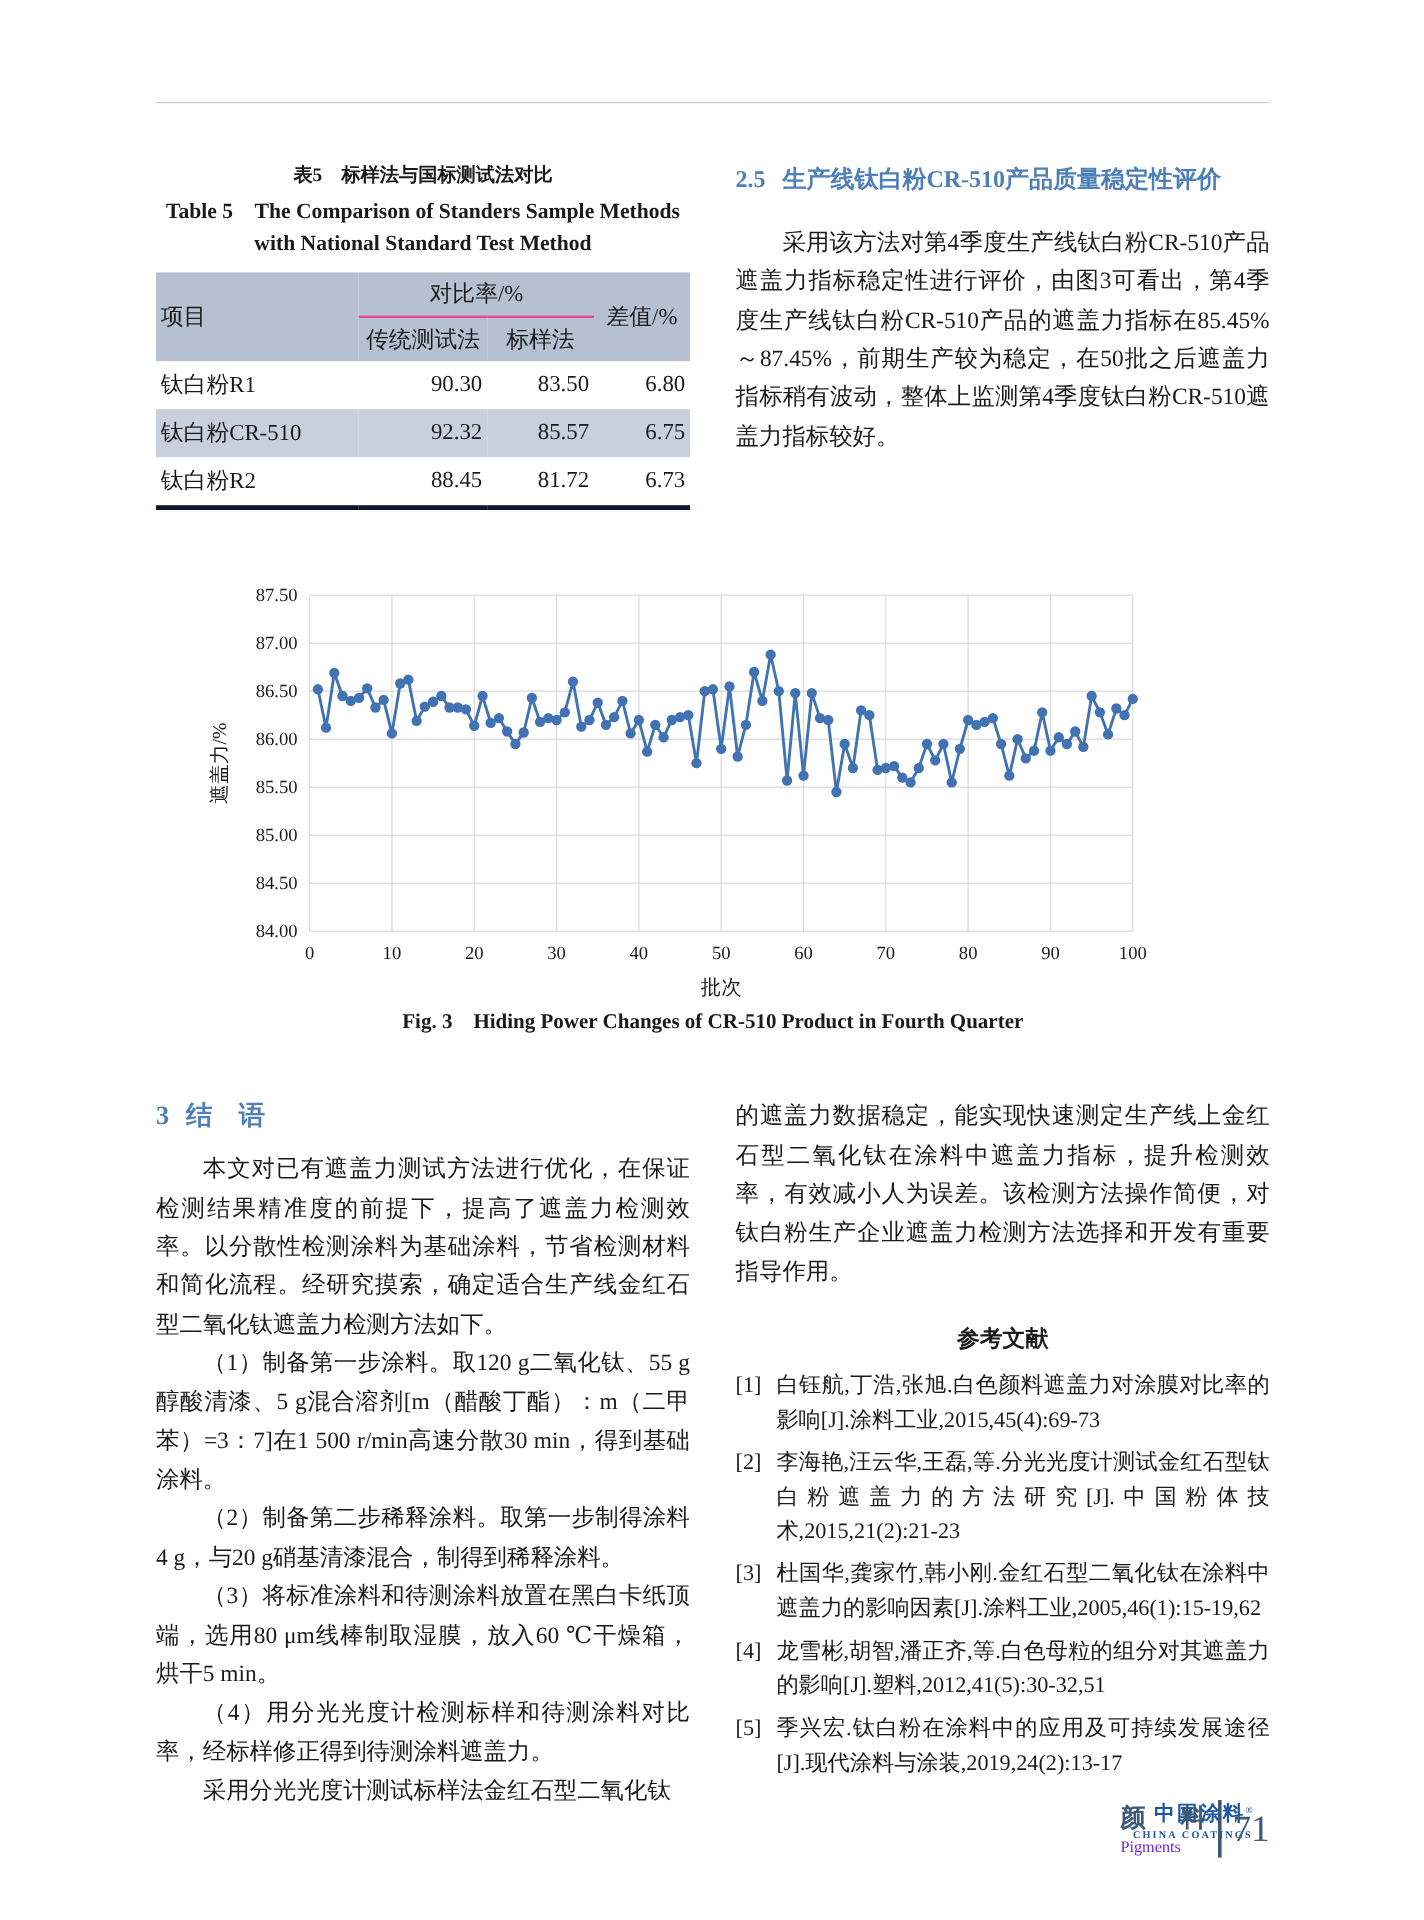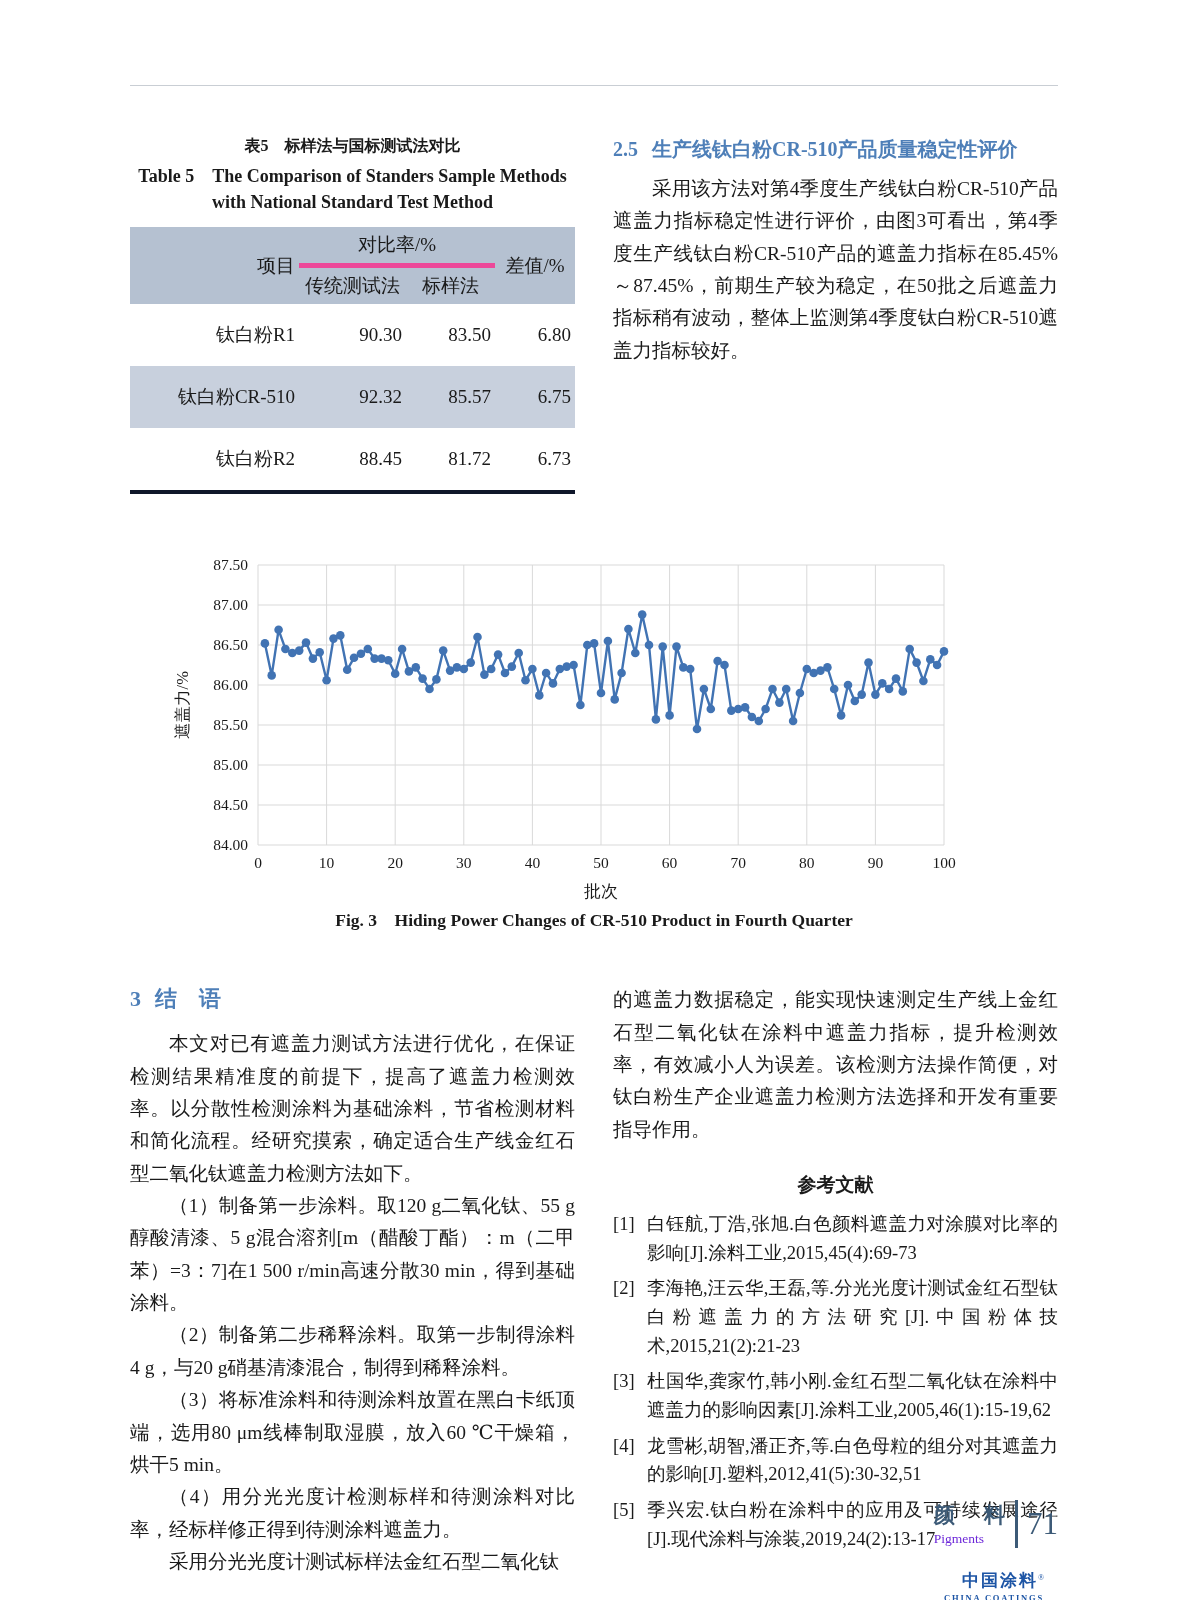--- a/index.html
+++ b/index.html
@@ -21,30 +21,30 @@
   .row2 { margin-top:52px; }
   .col { flex:1 1 0; min-width:0; }
 
   
   .tbl-title-cn { text-align:center; font-weight:bold; font-size:16px; }
   .tbl-title-en { text-align:center; font-weight:bold; font-size:18px; line-height:1.45; margin-top:6px; }
   table.cmp { width:100%; border-collapse:collapse; margin-top:12px; font-size:19px; }
   table.cmp th { font-weight:normal; }
   .hdr { background:#b5c1d1; }
   table.cmp th { padding:5px 4px; }
-  table.cmp td { padding:18px 4px; }
-  th.ratio { border-bottom:5px solid #ec4899; }
-  td.item, th.item { text-align:right; padding-left:14px; }
+  table.cmp td { padding:7px 4px; }
+  th.ratio { border-bottom:2px solid #ec4899; }
+  td.item, th.item { text-align:left; padding-left:14px; }
   td.num { text-align:right; }
   th { text-align:center; }
   tr.stripe { background:#c8d0dd; }
   tbody tr:last-child td { border-bottom:4px solid #0f172a; }
 
   
-  .sec-heading { color:#4e7fb8; font-weight:bold; font-size:20px; margin-bottom:10px; }
+  .sec-heading { color:#4e7fb8; font-weight:bold; font-size:20px; margin-bottom:24px; }
   .sec-heading .sec-num { margin-right:14px; }
   .sec3-heading { font-size:22px; margin-bottom:14px; }
   .para { font-size:19.5px; line-height:1.66; text-align:justify; text-indent:2em; }
   .para.noindent { text-indent:0; }
 
   
   .figure-block { margin-top:55px; }
   #chart-svg { display:block; margin-left:36px; }
   #chart-svg text { font-family:"Liberation Serif","DejaVu Serif",serif; }
   .caption-cn { text-align:center; font-weight:bold; font-size:19px; margin-top:20px; }

